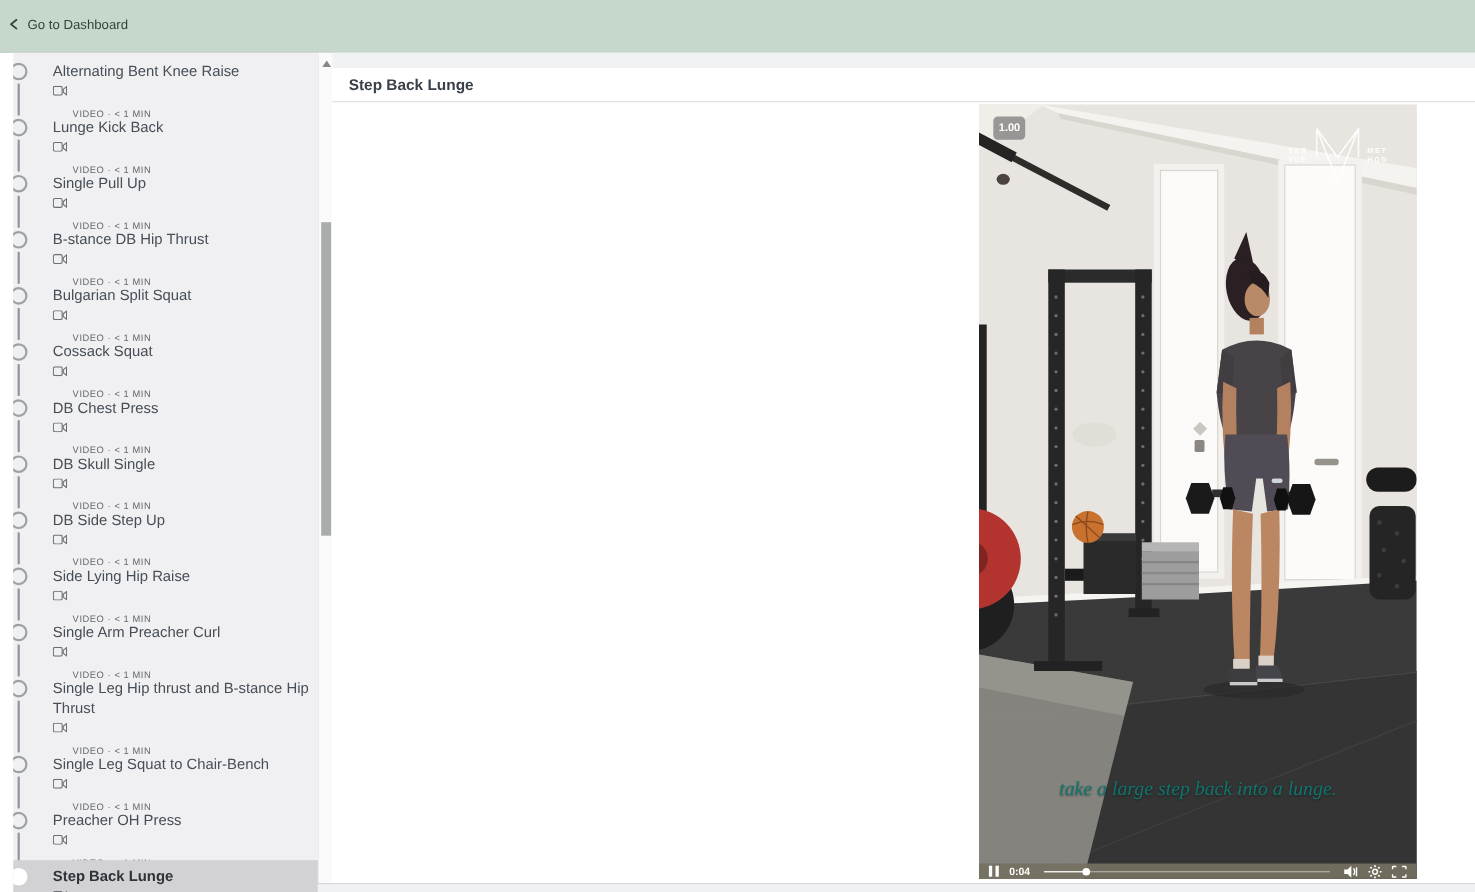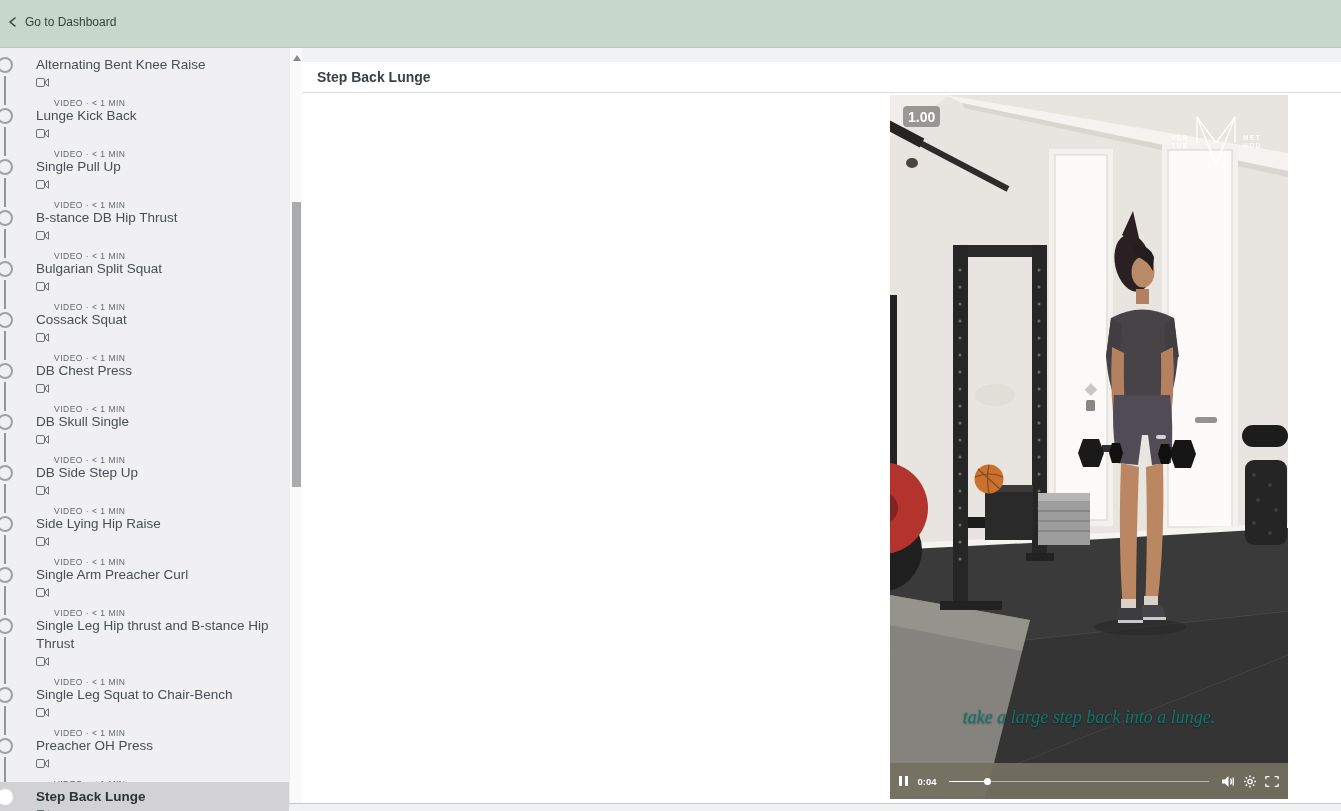--- a/index.html
+++ b/index.html
@@ -8,21 +8,21 @@
   .app { position:relative; width:1341px; height:811px; overflow:hidden; background:#fff; }
 
   
   .topbar { position:absolute; left:0; top:0; width:1341px; height:48px; background:#c6d7cb; border-bottom:1px solid rgba(0,0,0,0.06); }
   .back-link { position:absolute; left:8px; top:0; height:44px; display:flex; align-items:center; gap:7px; cursor:pointer; color:#34433d; }
   .back-link .chev { width:10px; height:10px; }
   .back-label { font-size:12px; color:#34433d; }
   .app-title { position:absolute; left:994px; top:0; transform:translateX(-50%); height:48px; display:flex; align-items:center; font-size:13.5px; font-weight:700; color:#20342b; }
 
   
-  .sidebar { position:absolute; left:0; top:48px; width:289px; height:763px; background:#f0f0f2; overflow:hidden; }
+  .sidebar { position:absolute; left:12px; top:48px; width:289px; height:763px; background:#f0f0f2; overflow:hidden; }
   .list { padding-top:2px; }
   .item { position:relative; padding:6px 14px 6px 36px; margin-bottom:7px; cursor:pointer; }
   .item.active { background:#d2d2d4; }
   .item .title { font-size:13.5px; line-height:18px; color:#474e57; }
   .item.active .title { color:#2e3338; font-weight:600; }
   .item .meta { display:flex; align-items:center; gap:5px; margin-top:3px; height:11px; }
   .item .meta-text { font-size:8.5px; letter-spacing:0.5px; color:#62686f;margin-top:40px; }
   .t-circle { position:absolute; left:-3px; top:7px; width:16px; height:16px; border:2px solid #9ba1a8; border-radius:50%; background:transparent; }
   .item.active .t-circle { background:#ffffff; border-color:#ffffff; }
   .t-line { position:absolute; left:4px; top:26px; width:2px; height:calc(100% - 15px); background:#8f959d; }
@@ -36,25 +36,25 @@
   .main { position:absolute; left:302px; top:48px; width:1039px; height:763px; background:#ffffff; }
   .main-strip { position:absolute; left:0; top:0; width:100%; height:14px; background:#f1f2f3; }
   .lesson-header { position:absolute; left:0; top:14px; width:100%; height:31px; background:#fff; border-bottom:1px solid #dcdddf; display:flex; align-items:center; padding-left:15px; }
   .lesson-title { font-size:14px; font-weight:700; color:#3a4149; }
   .bottom-line { position:absolute; left:-13px; top:755px; width:1052px; height:1px; background:#c3c7cb; }
   .bottom-strip { position:absolute; left:-13px; top:756px; width:1052px; height:7px; background:#f0f1f2; }
 
   
   .video-frame { position:absolute; left:588px; top:47px; width:398px; height:704px; background:#e8e5e0; overflow:hidden; }
   .scene { position:absolute; left:0; top:0; }
-  .vid-badge { position:absolute; left:13px; top:11px; min-width:27px; height:21px; padding:0 5px; background:rgba(128,128,128,0.78); border-radius:4px; color:#fff; font-size:14px; font-weight:700; display:flex; align-items:center; justify-content:center; }
+  .vid-badge { position:absolute; left:13px; top:11px; min-width:27px; height:21px; padding:0 5px; background:rgba(128,128,128,0.78); border-radius:4px; color:#fff; font-size:10px; font-weight:700; display:flex; align-items:center; justify-content:center; }
   .vid-logo { position:absolute; right:26px; top:20px; display:flex; align-items:center; gap:6px; color:#ffffff; opacity:0.95; }
   .logo-col { display:flex; flex-direction:column; gap:1px; font-size:6.5px; letter-spacing:1.5px; font-weight:700; color:#fff; }
   .vid-caption { position:absolute; left:0; right:0; top:612px; text-align:center; font-family:"Liberation Serif", serif; font-style:italic; font-size:18px; color:#0f766e; text-shadow:0 1px 2px rgba(0,0,0,0.45); }
-  .controls { position:absolute; left:0; right:0; bottom:0; height:36px; background:rgba(116,113,97,0.93); display:flex; align-items:center; padding:0 9px; gap:8px; }
+  .controls { position:absolute; left:0; right:0; bottom:0; height:14px; background:rgba(116,113,97,0.93); display:flex; align-items:center; padding:0 9px; gap:8px; }
   .pause-btn { display:flex; gap:2.5px; cursor:pointer; }
   .pause-btn i { display:block; width:3px; height:10px; background:#fff; }
   .time { font-size:9.5px; font-weight:700; color:#fff; margin-left:2px; }
   .progress { position:relative; flex:1; height:10px; margin:0 4px; cursor:pointer; }
   .progress .track { position:absolute; left:0; right:0; top:4.5px; height:1.8px; background:rgba(255,255,255,0.5); }
   .progress .played { position:absolute; left:0; top:4.5px; height:1.8px; background:#ffffff; }
   .progress .dot { position:absolute; top:2px; width:7px; height:7px; border-radius:50%; background:#fff; }
   .ctl-icon { width:14px; height:13px; cursor:pointer; flex:0 0 auto; }
 
   svg { display:block; }

